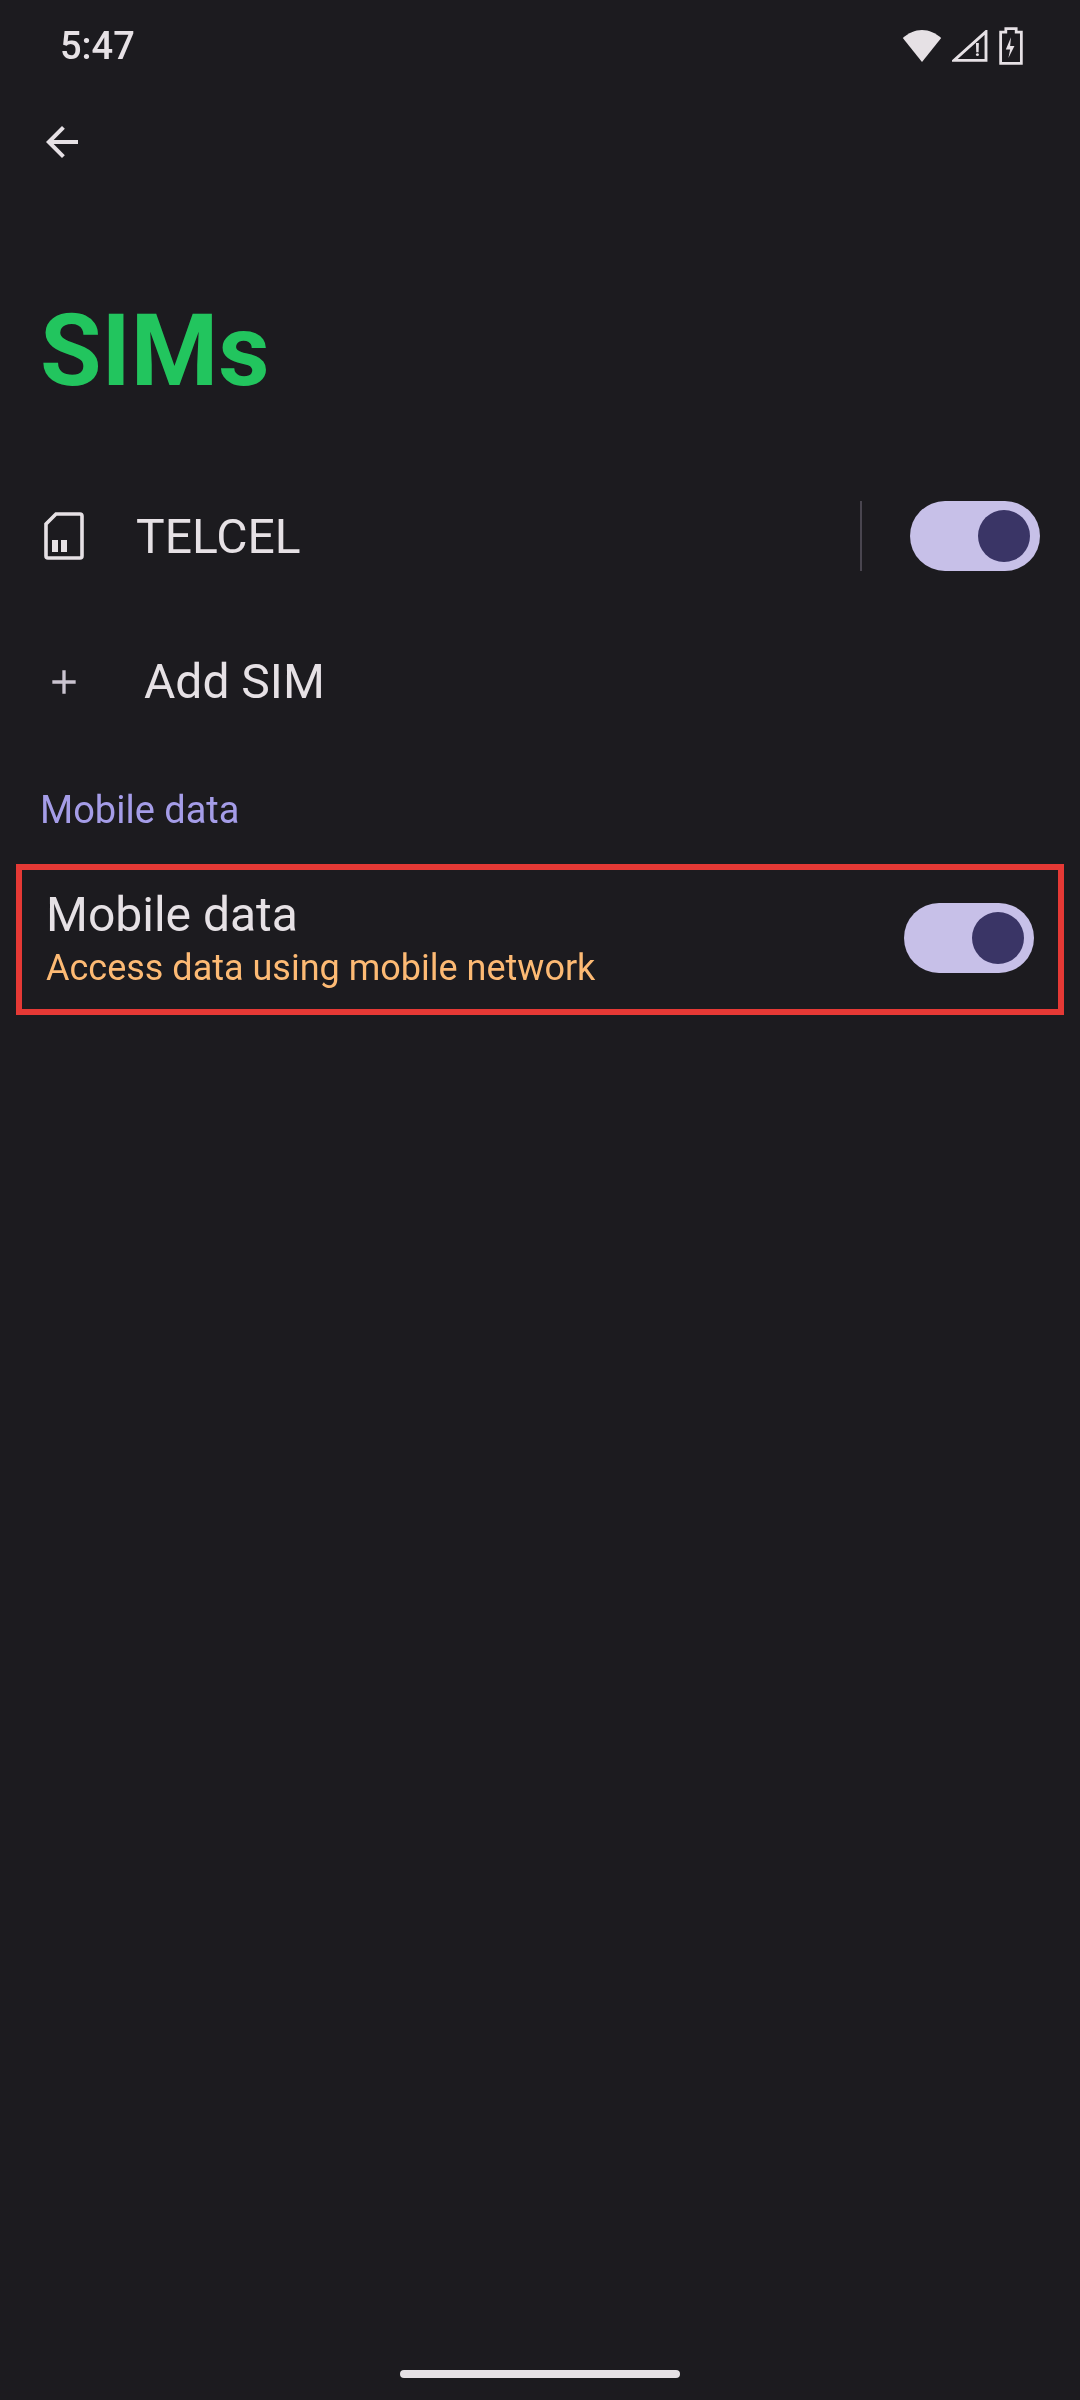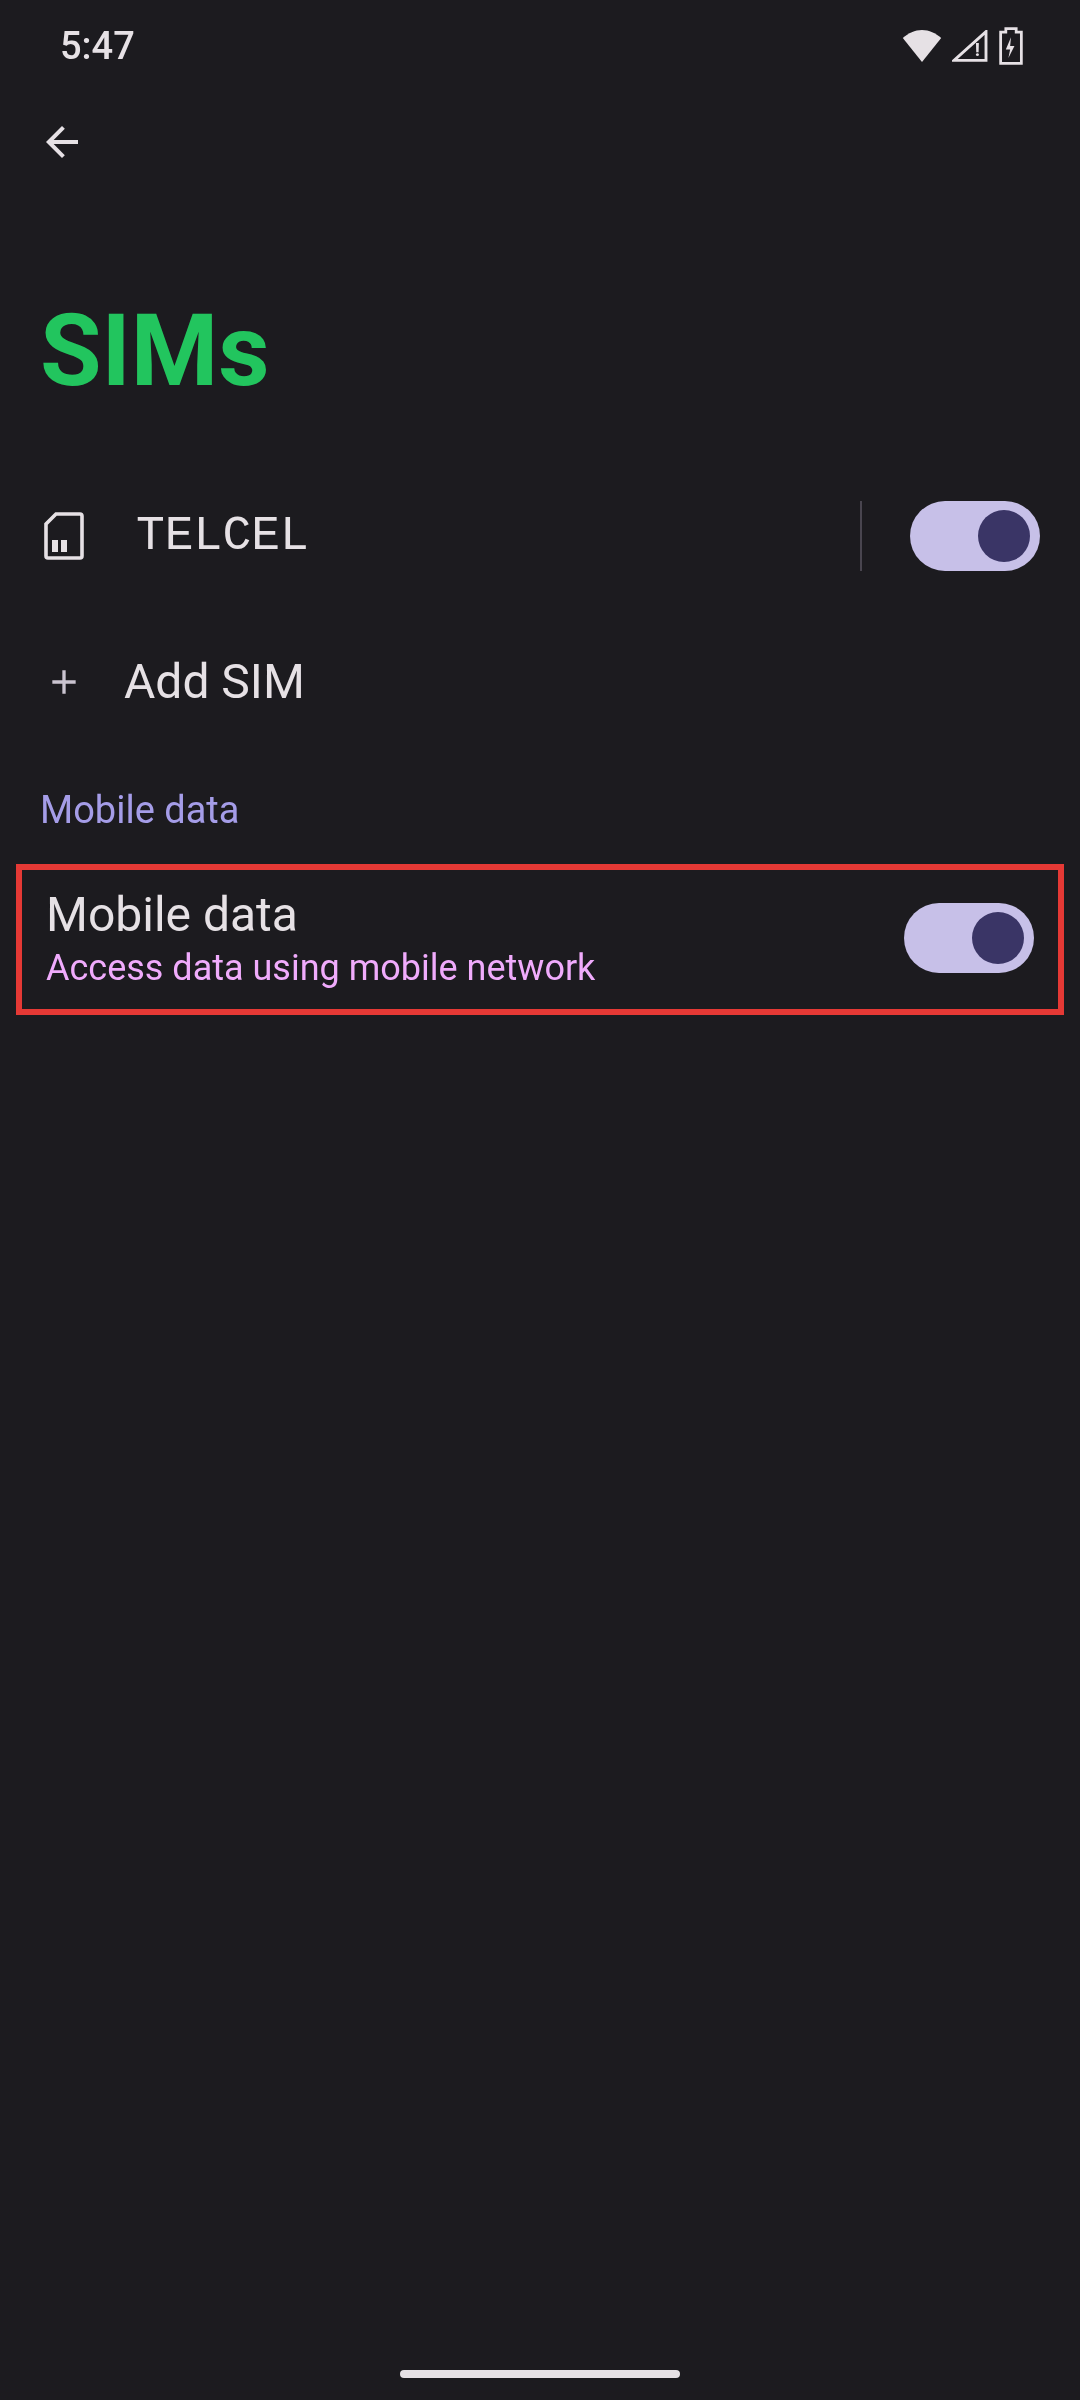--- a/index.html
+++ b/index.html
@@ -52,21 +52,20 @@
       color: #22c55e;
       padding: 120px 60px 60px 40px;
     }
     
     
     .sim-row {
       display: flex;
       align-items: center;
       padding: 32px 40px;
       gap: 48px;
-      font-family: Liberation Mono, monospace;
     }
     .sim-icon {
       width: 48px;
       height: 48px;
       display: flex;
       align-items: center;
       justify-content: center;
       flex-shrink: 0;
     }
     .sim-label {
@@ -99,21 +98,21 @@
       border-radius: 50%;
       top: 9px;
       right: 10px;
     }
     
     
     .add-row {
       display: flex;
       align-items: center;
       padding: 50px 40px 50px 40px;
-      gap: 36px;
+      gap: 56px;
     }
     .plus-icon {
       width: 48px;
       height: 48px;
       display: flex;
       align-items: center;
       justify-content: center;
       flex-shrink: 0;
     }
     .add-label {
@@ -142,21 +141,21 @@
     .md-text {
       flex: 1;
     }
     .md-title {
       font-size: 48px;
       color: #e6e1e5;
       margin-bottom: 4px;
     }
     .md-subtitle {
       font-size: 36px;
-      color: #f0abfc;
+      color: #fdba74;
     }
     
     
     .nav-handle {
       position: absolute;
       bottom: 22px;
       left: 50%;
       transform: translateX(-50%);
       width: 280px;
       height: 8px;

